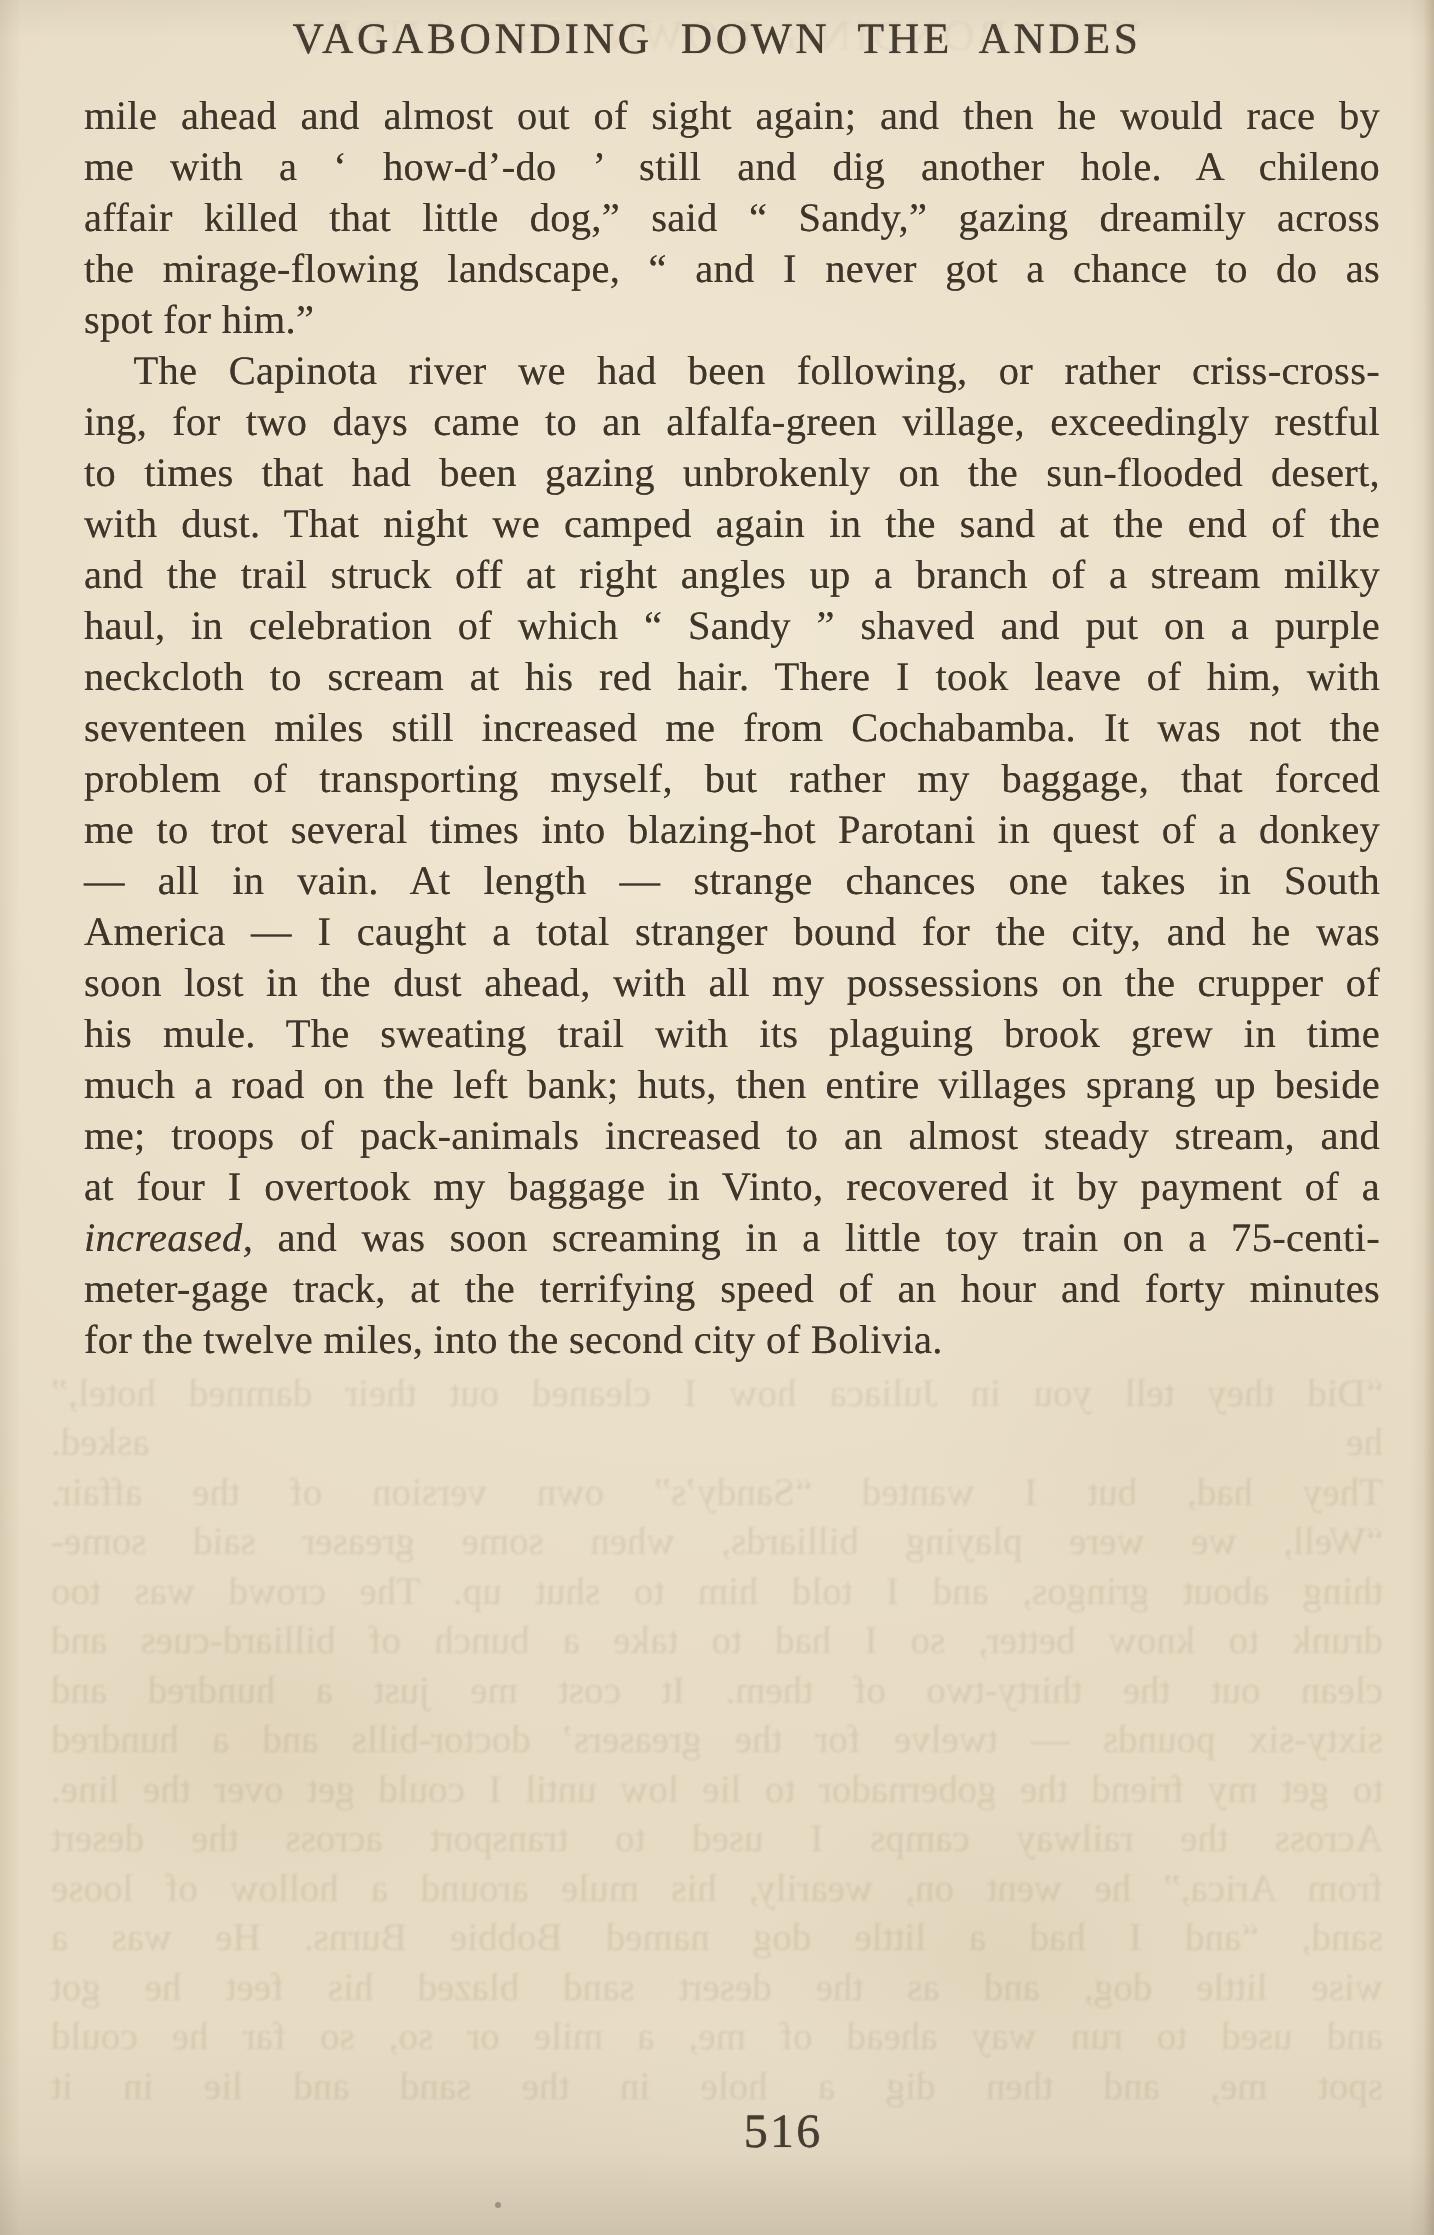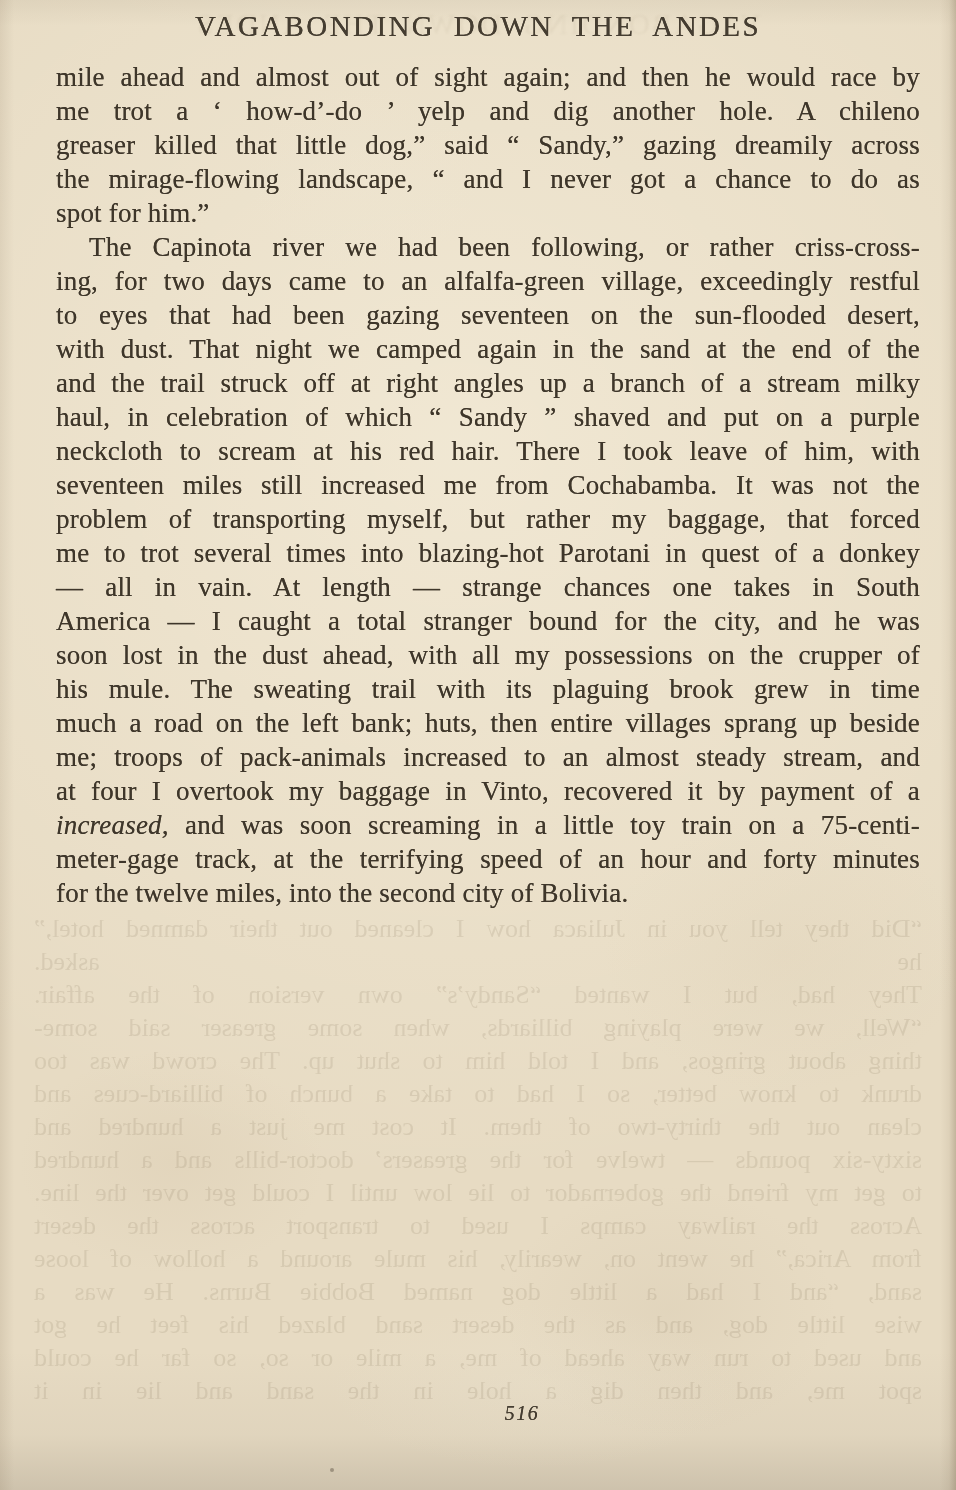--- a/index.html
+++ b/index.html
@@ -66,53 +66,52 @@
     position:absolute;top:8px;left:0;right:0;
     transform:scaleX(-1);
     text-align:center;
     font-size:29px;letter-spacing:2.4px;word-spacing:9px;
     color:#8a7a5f;opacity:.08;filter:blur(.8px);
     pointer-events:none;
   }
   .folio{
     position:absolute;top:1402px;left:56px;width:864px;
     text-align:center;
-    font-size:20px;letter-spacing:1.5px;
+    font-size:32px;letter-spacing:1.5px;
     color:#453d31;
     padding-left:34px;
     text-shadow:0 0 .5px #453d31;
-    font-style:italic;
   }
   .speck{
     position:absolute;width:4px;height:4px;border-radius:50%;
     background:rgba(90,80,65,.45);left:330px;top:1468px;
   }
 </style>
 </head>
 <body>
 
 <div class="page">
   <div class="texture"></div>
 
   <div class="bleed-head">VAGABONDING DOWN THE ANDES</div>
 
   <div class="running-head">VAGABONDING DOWN THE ANDES</div>
 
   <div class="body-text">
     <div class="paragraph">
         <div class="line">mile ahead and almost out of sight again; and then he would race by</div>
-        <div class="line">me trot a ‘ how-d’-do ’ yelp and dig another hole.  A chileno</div>
-        <div class="line">greaser killed that little dog,” said “ Sandy,” gazing dreamily across</div>
+        <div class="line">me with a ‘ how-d’-do ’ still and dig another hole.  A chileno</div>
+        <div class="line">affair killed that little dog,” said “ Sandy,” gazing dreamily across</div>
         <div class="line">the mirage-flowing landscape, “ and I never got a chance to do as</div>
         <div class="line no-just">spot for him.”</div>
       </div>
     <div class="paragraph">
         <div class="line indent">The Capinota river we had been following, or rather criss-cross-</div>
         <div class="line">ing, for two days came to an alfalfa-green village, exceedingly restful</div>
-        <div class="line">to eyes that had been gazing seventeen on the sun-flooded desert,</div>
+        <div class="line">to times that had been gazing unbrokenly on the sun-flooded desert,</div>
         <div class="line">with dust.  That night we camped again in the sand at the end of the</div>
         <div class="line">and the trail struck off at right angles up a branch of a stream milky</div>
         <div class="line">haul, in celebration of which “ Sandy ” shaved and put on a purple</div>
         <div class="line">neckcloth to scream at his red hair.  There I took leave of him, with</div>
         <div class="line">seventeen miles still increased me from Cochabamba.  It was not the</div>
         <div class="line">problem of transporting myself, but rather my baggage, that forced</div>
         <div class="line">me to trot several times into blazing-hot Parotani in quest of a donkey</div>
         <div class="line">— all in vain.  At length — strange chances one takes in South</div>
         <div class="line">America — I caught a total stranger bound for the city, and he was</div>
         <div class="line">soon lost in the dust ahead, with all my possessions on the crupper of</div>

